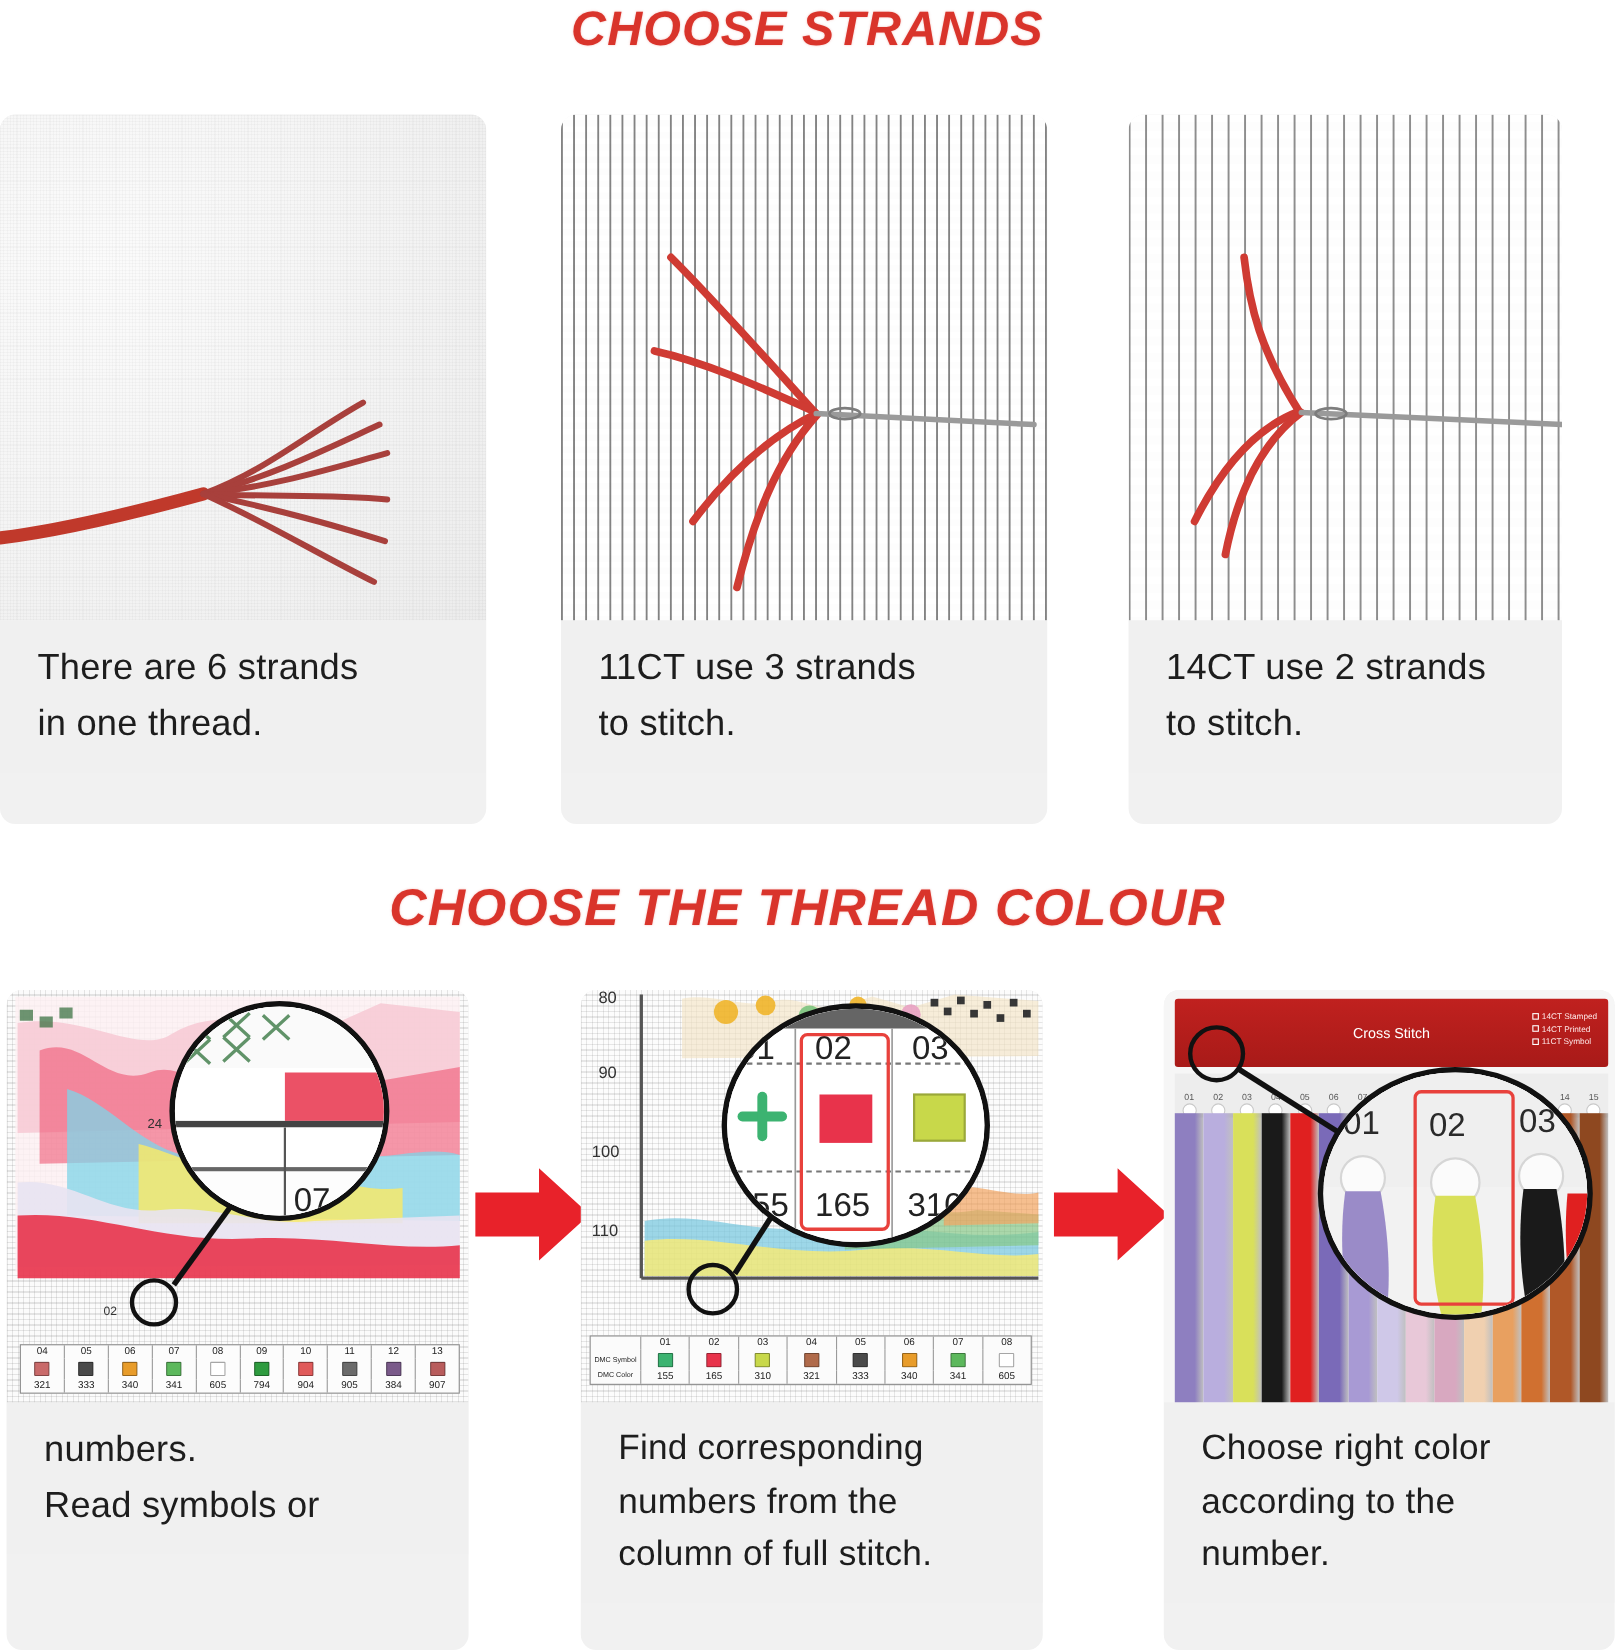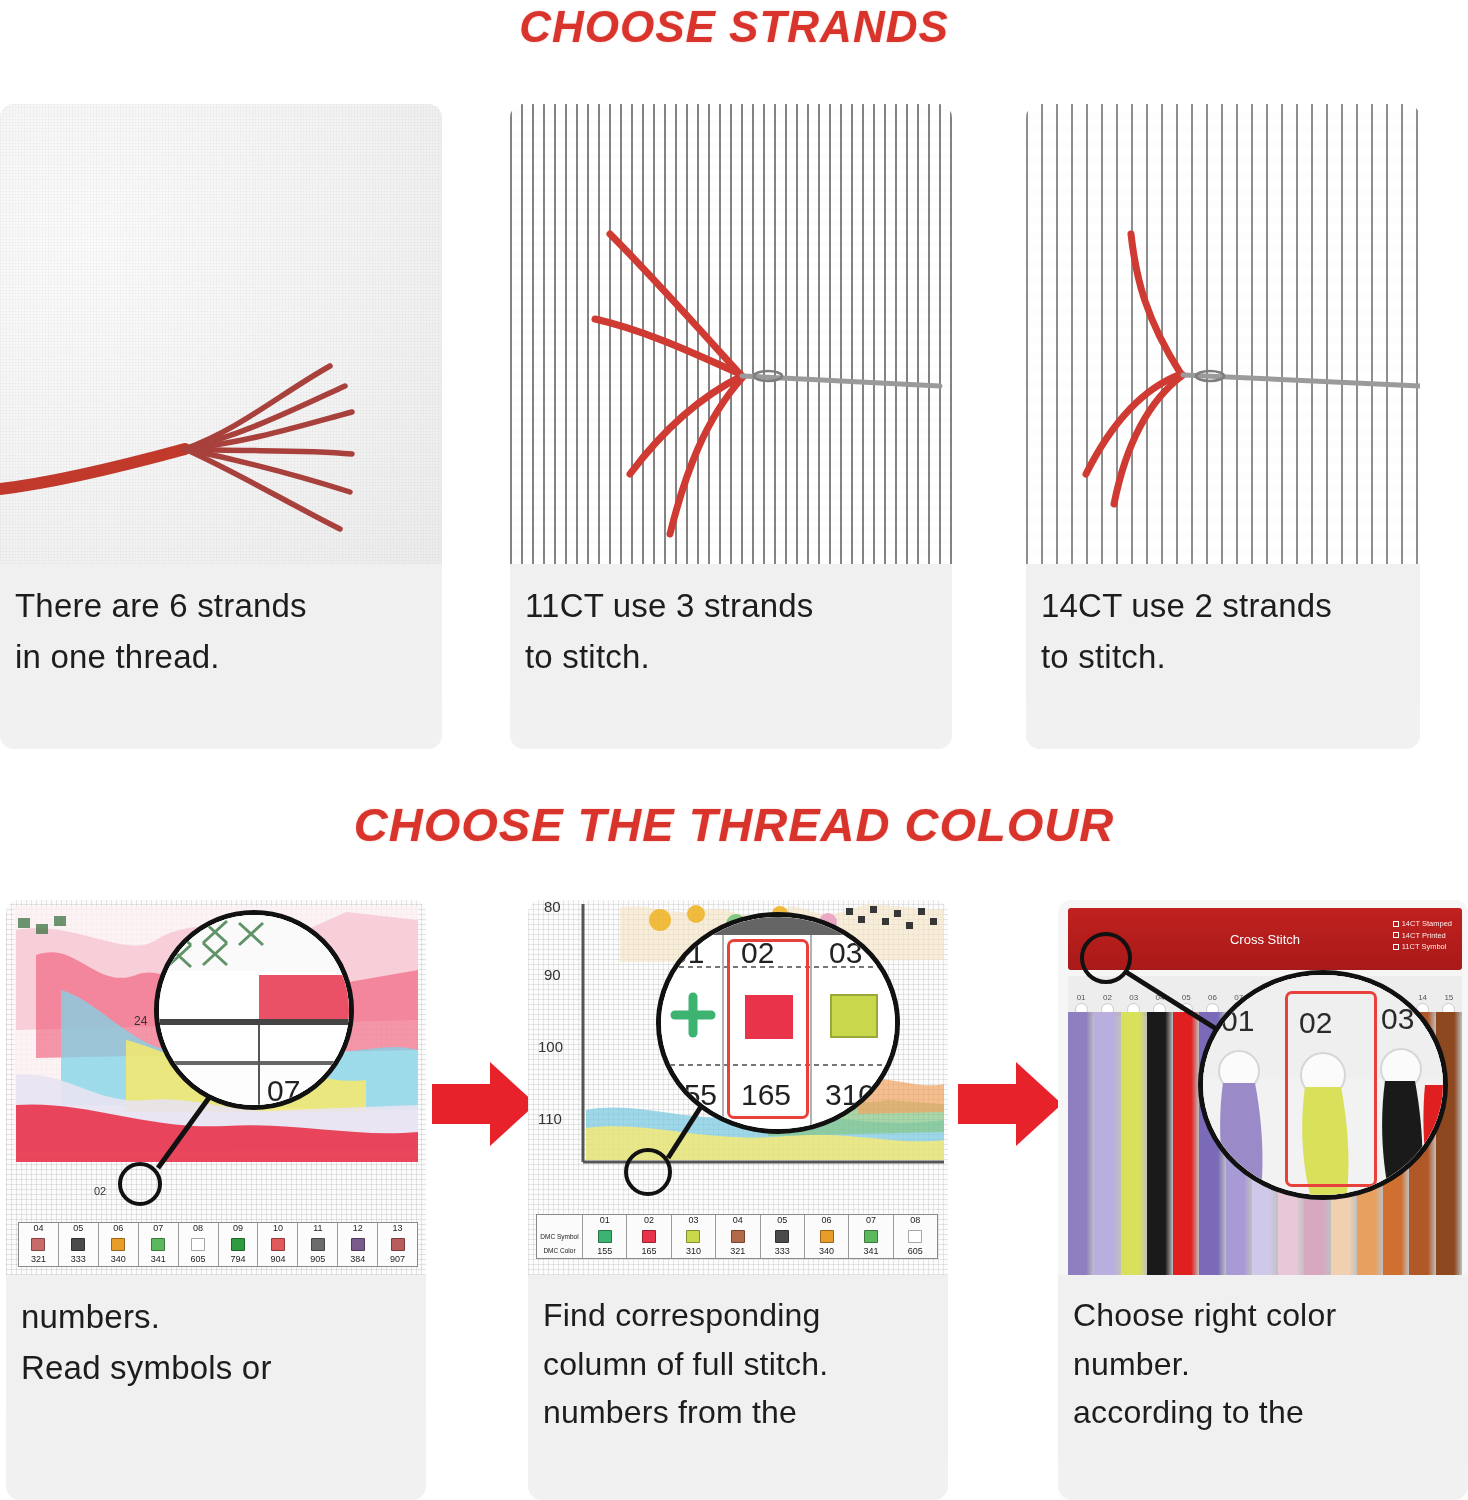--- a/index.html
+++ b/index.html
@@ -31,21 +31,21 @@
     border-radius: 14px;
     overflow: hidden;
     background: #f1f1f1;
   }
   .card-photo { position: relative; width: 100%; overflow: hidden; }
   .card-caption {
     background: #f0f0f0;
     color: #1d1d1d;
     font-size: 33px;
     line-height: 1.55;
-    padding: 16px 18px 20px 15px;
+    padding: 16px 18px 20px 34px;
     letter-spacing: .2px;
   }
   .card-caption.small { font-size: 32px; line-height: 1.52; }
 
   
   #card-strands-1 { left: 0px;    top: 104px; width: 442px; height: 645px; }
   #card-strands-2 { left: 510px;  top: 104px; width: 442px; height: 645px; }
   #card-strands-3 { left: 1026px; top: 104px; width: 394px; height: 645px; }
   .row1 .card-photo { height: 460px; }
 
@@ -475,22 +475,22 @@
             <div class="legend-cell">321</div>
             <div class="legend-cell">333</div>
             <div class="legend-cell">340</div>
             <div class="legend-cell">341</div>
             <div class="legend-cell">605</div>
           </div>
       </div>
     </div>
     <div class="card-caption small">
       <div>Find corresponding</div>
+      <div>numbers from the</div>
       <div>column of full stitch.</div>
-      <div>numbers from the</div>
     </div>
   </div>
 
   <svg class="arrow" id="arrow-2" viewBox="0 0 104 92">
     <polygon points="0,26 58,26 58,4 104,46 58,88 58,66 0,66" fill="#e8222a"></polygon>
   </svg>
 
   <div class="card row2" id="card-colour-3">
     <div class="card-photo">
       <div class="abs" style="inset:0;background:#f6f6f6;"></div>
@@ -614,18 +614,18 @@
           <path d="M20,108 C14,150 18,196 26,228 L56,228 C62,196 60,150 52,108 Z" fill="#9a8bc8"></path>
           <path d="M102,112 C96,154 100,198 110,230 L142,230 C148,198 146,154 138,112 Z" fill="#d9e05a"></path>
           <path d="M182,106 C176,150 180,194 188,228 L216,228 C222,194 220,150 212,106 Z" fill="#1a1a1a"></path>
           <path d="M222,110 C218,152 222,196 230,230 L250,230 L250,110 Z" fill="#e02020"></path>
         </svg>
         <div class="hl-box" style="left:82px; top:16px; width:92px; height:196px;"></div>
       </div>
     </div>
     <div class="card-caption small">
       <div>Choose right color</div>
+      <div>according to the</div>
       <div>number.</div>
-      <div>according to the</div>
     </div>
   </div>
 
 </div>
 
 </body></html>

